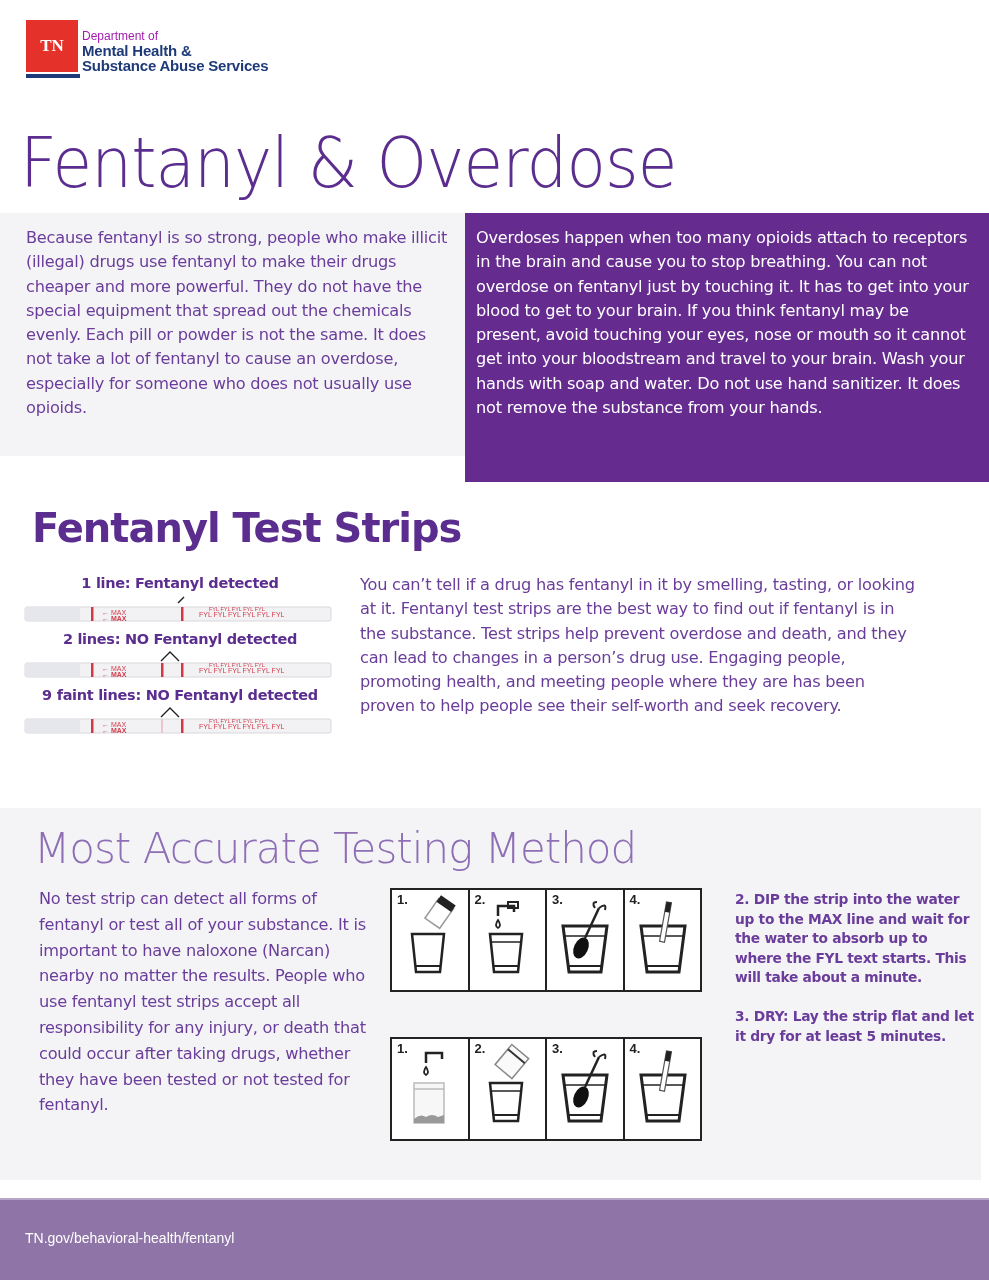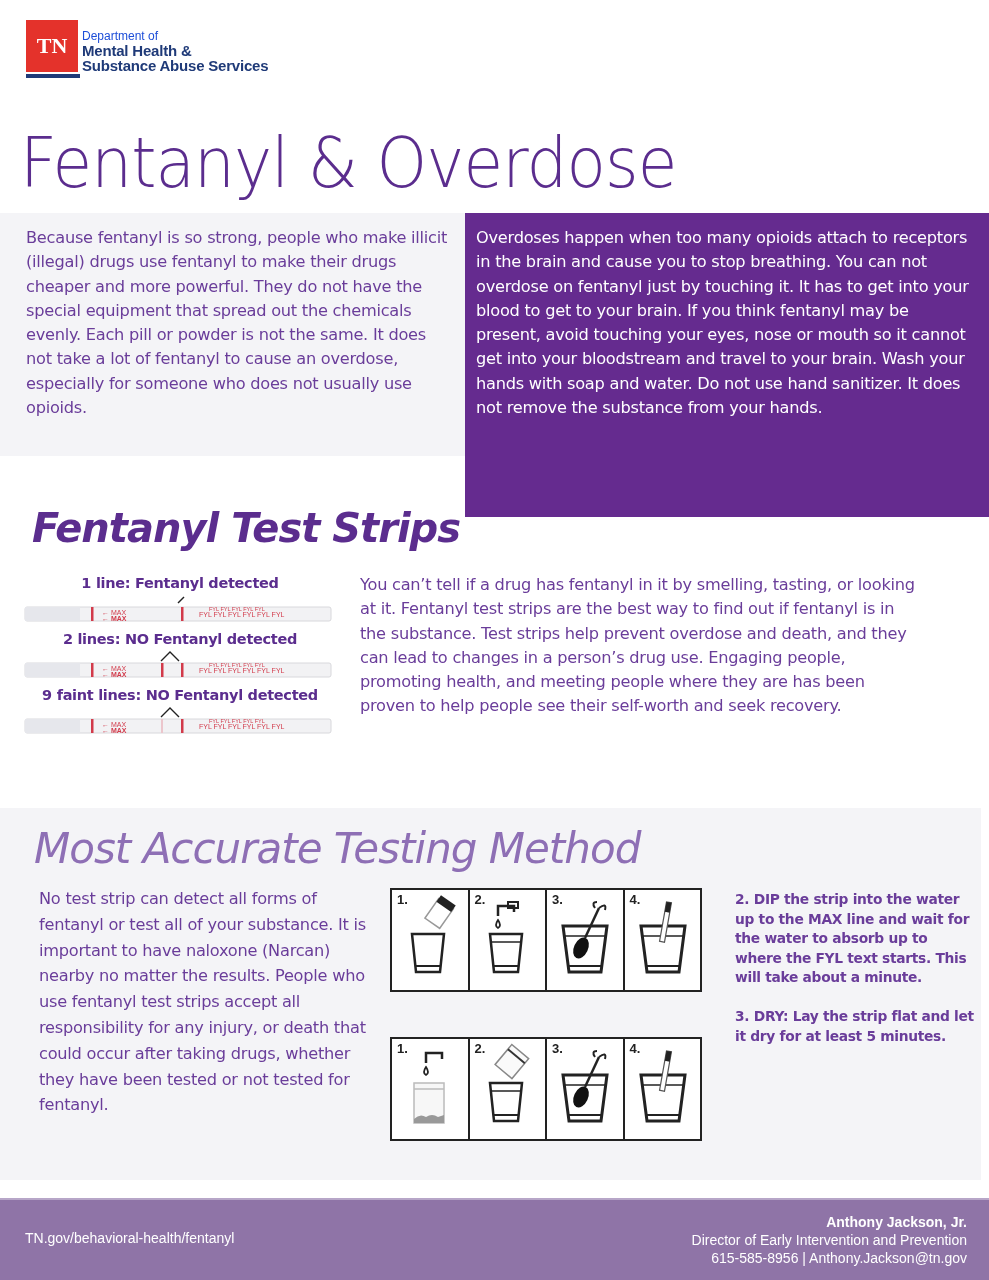--- a/index.html
+++ b/index.html
@@ -5,53 +5,53 @@
     * { box-sizing: border-box; margin: 0; padding: 0; }
     body {
       width: 989px; height: 1280px; background: #ffffff;
       font-family: "DejaVu Sans", sans-serif; position: relative; overflow: hidden;
       color: #5b2d8e;
     }
     
     .logo { position: absolute; left: 26px; top: 20px; display: flex; align-items: flex-start; }
     .logo-box {
       width: 52px; height: 52px; background: #e4322b; color: #fff;
-      font-family: "Liberation Serif", serif; font-size: 22px; font-weight: bold;
+      font-family: "Liberation Serif", serif; font-size: 17px; font-weight: bold;
       display: flex; align-items: center; justify-content: center; position: relative;
     }
     .logo-underline { position: absolute; left: 0; top: 54px; width: 54px; height: 4px; background: #1f3a78; }
     .logo-text { margin-left: 4px; margin-top: 10px; line-height: 1.05; }
-    .logo-dept { font-family: "Liberation Sans", sans-serif; font-size: 12px; color: #1d4ed8; }
+    .logo-dept { font-family: "Liberation Sans", sans-serif; font-size: 12px; color: #a21caf; }
     .logo-name { font-family: "Liberation Sans", sans-serif; font-size: 15px; font-weight: bold; color: #1f3a78; letter-spacing: -0.2px; }
 
     .main-title {
       position: absolute; left: 20px; top: 122px;
       font-family: "DejaVu Sans", sans-serif; font-weight: 200; font-size: 70px;
       color: #5b2d8e; letter-spacing: -1px; transform: scaleX(0.92); transform-origin: left;
       font-weight: normal; -webkit-text-stroke: 0;
     }
     .main-title span { font-weight: 300; }
 
     
     .intro-band {
       position: absolute; left: 0; top: 213px; width: 989px; height: 243px; background: #f4f4f7;
     }
     .intro-left {
       position: absolute; left: 26px; top: 13px; width: 430px;
       font-size: 16.2px; line-height: 24.3px; color: #6a3d9a; letter-spacing: -0.25px;
     }
     .intro-right {
-      position: absolute; left: 465px; top: 0; width: 524px; height: 304px; background: #652b8f;
+      position: absolute; left: 465px; top: 0; width: 524px; height: 269px; background: #652b8f;
       color: #ffffff; padding: 13px 11px 0 11px;
       font-size: 16.2px; line-height: 24.3px; letter-spacing: -0.25px;
     }
 
     
     .section-title {
-      position: absolute; font-style: italic; font-size: 40px; color: #5b2d8e;
+      position: absolute; font-size: 40px; color: #5b2d8e;
       font-family: "DejaVu Sans", sans-serif; letter-spacing: -1px;
     }
     .strips-title { left: 32px; top: 505px; }
     .strips { position: absolute; left: 24px; top: 575px; width: 312px; }
     .strip-label {
       text-align: center; font-size: 14.5px; font-weight: bold; color: #5b2d8e; letter-spacing: -0.3px;
       height: 20px;
     }
     .strip-row { position: relative; height: 36px; }
     .strip-svg { display: block; }
@@ -267,18 +267,13 @@
   </div>
 
   <div class="steps">
     <p class="step">2. DIP the strip into the water up to the MAX line and wait for the water to absorb up to where the FYL text starts. This will take about a minute.</p>
     <p class="step">3. DRY: Lay the strip flat and let it dry for at least 5 minutes.</p>
   </div>
 </section>
 
 <footer class="footer">
   <a class="footer-url">TN.gov/behavioral-health/fentanyl</a>
-  <div class="footer-contact">
-    <div class="footer-name">Anthony Jackson, Jr.</div>
-    <div>Director of Early Intervention and Prevention</div>
-    <div>615-585-8956 | Anthony.Jackson@tn.gov</div>
-  </div>
 </footer>
 
 </body></html>

